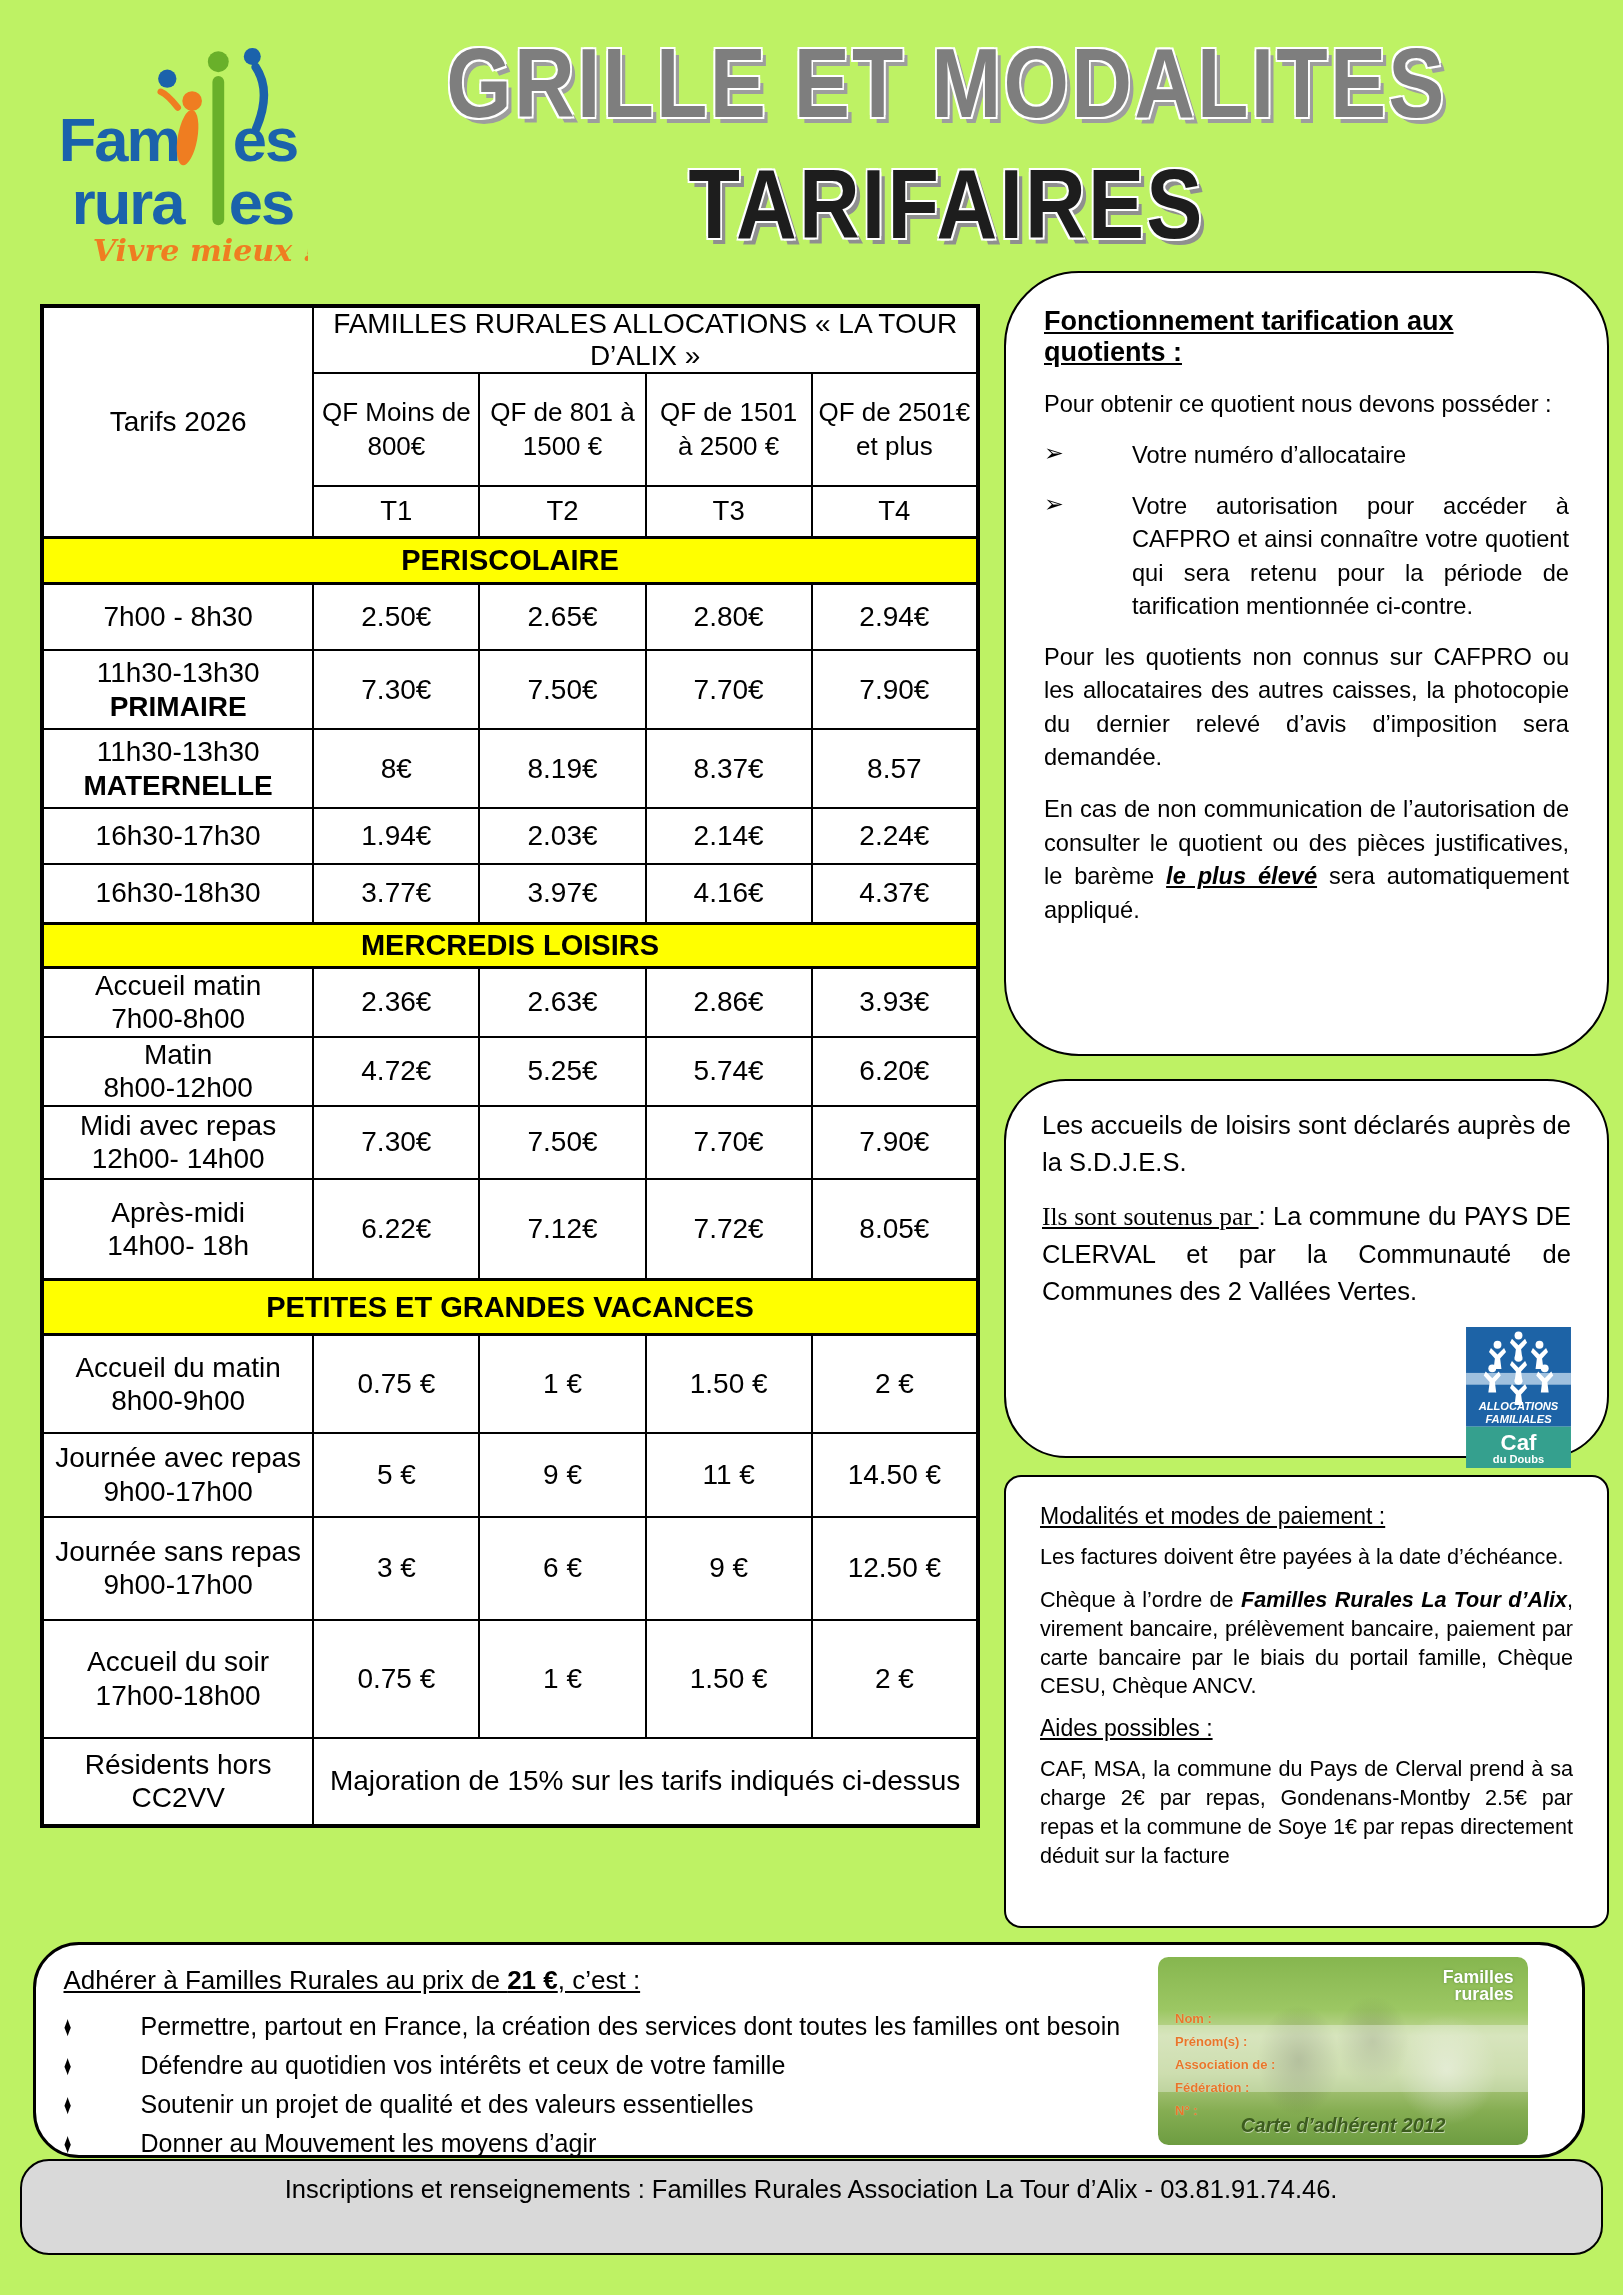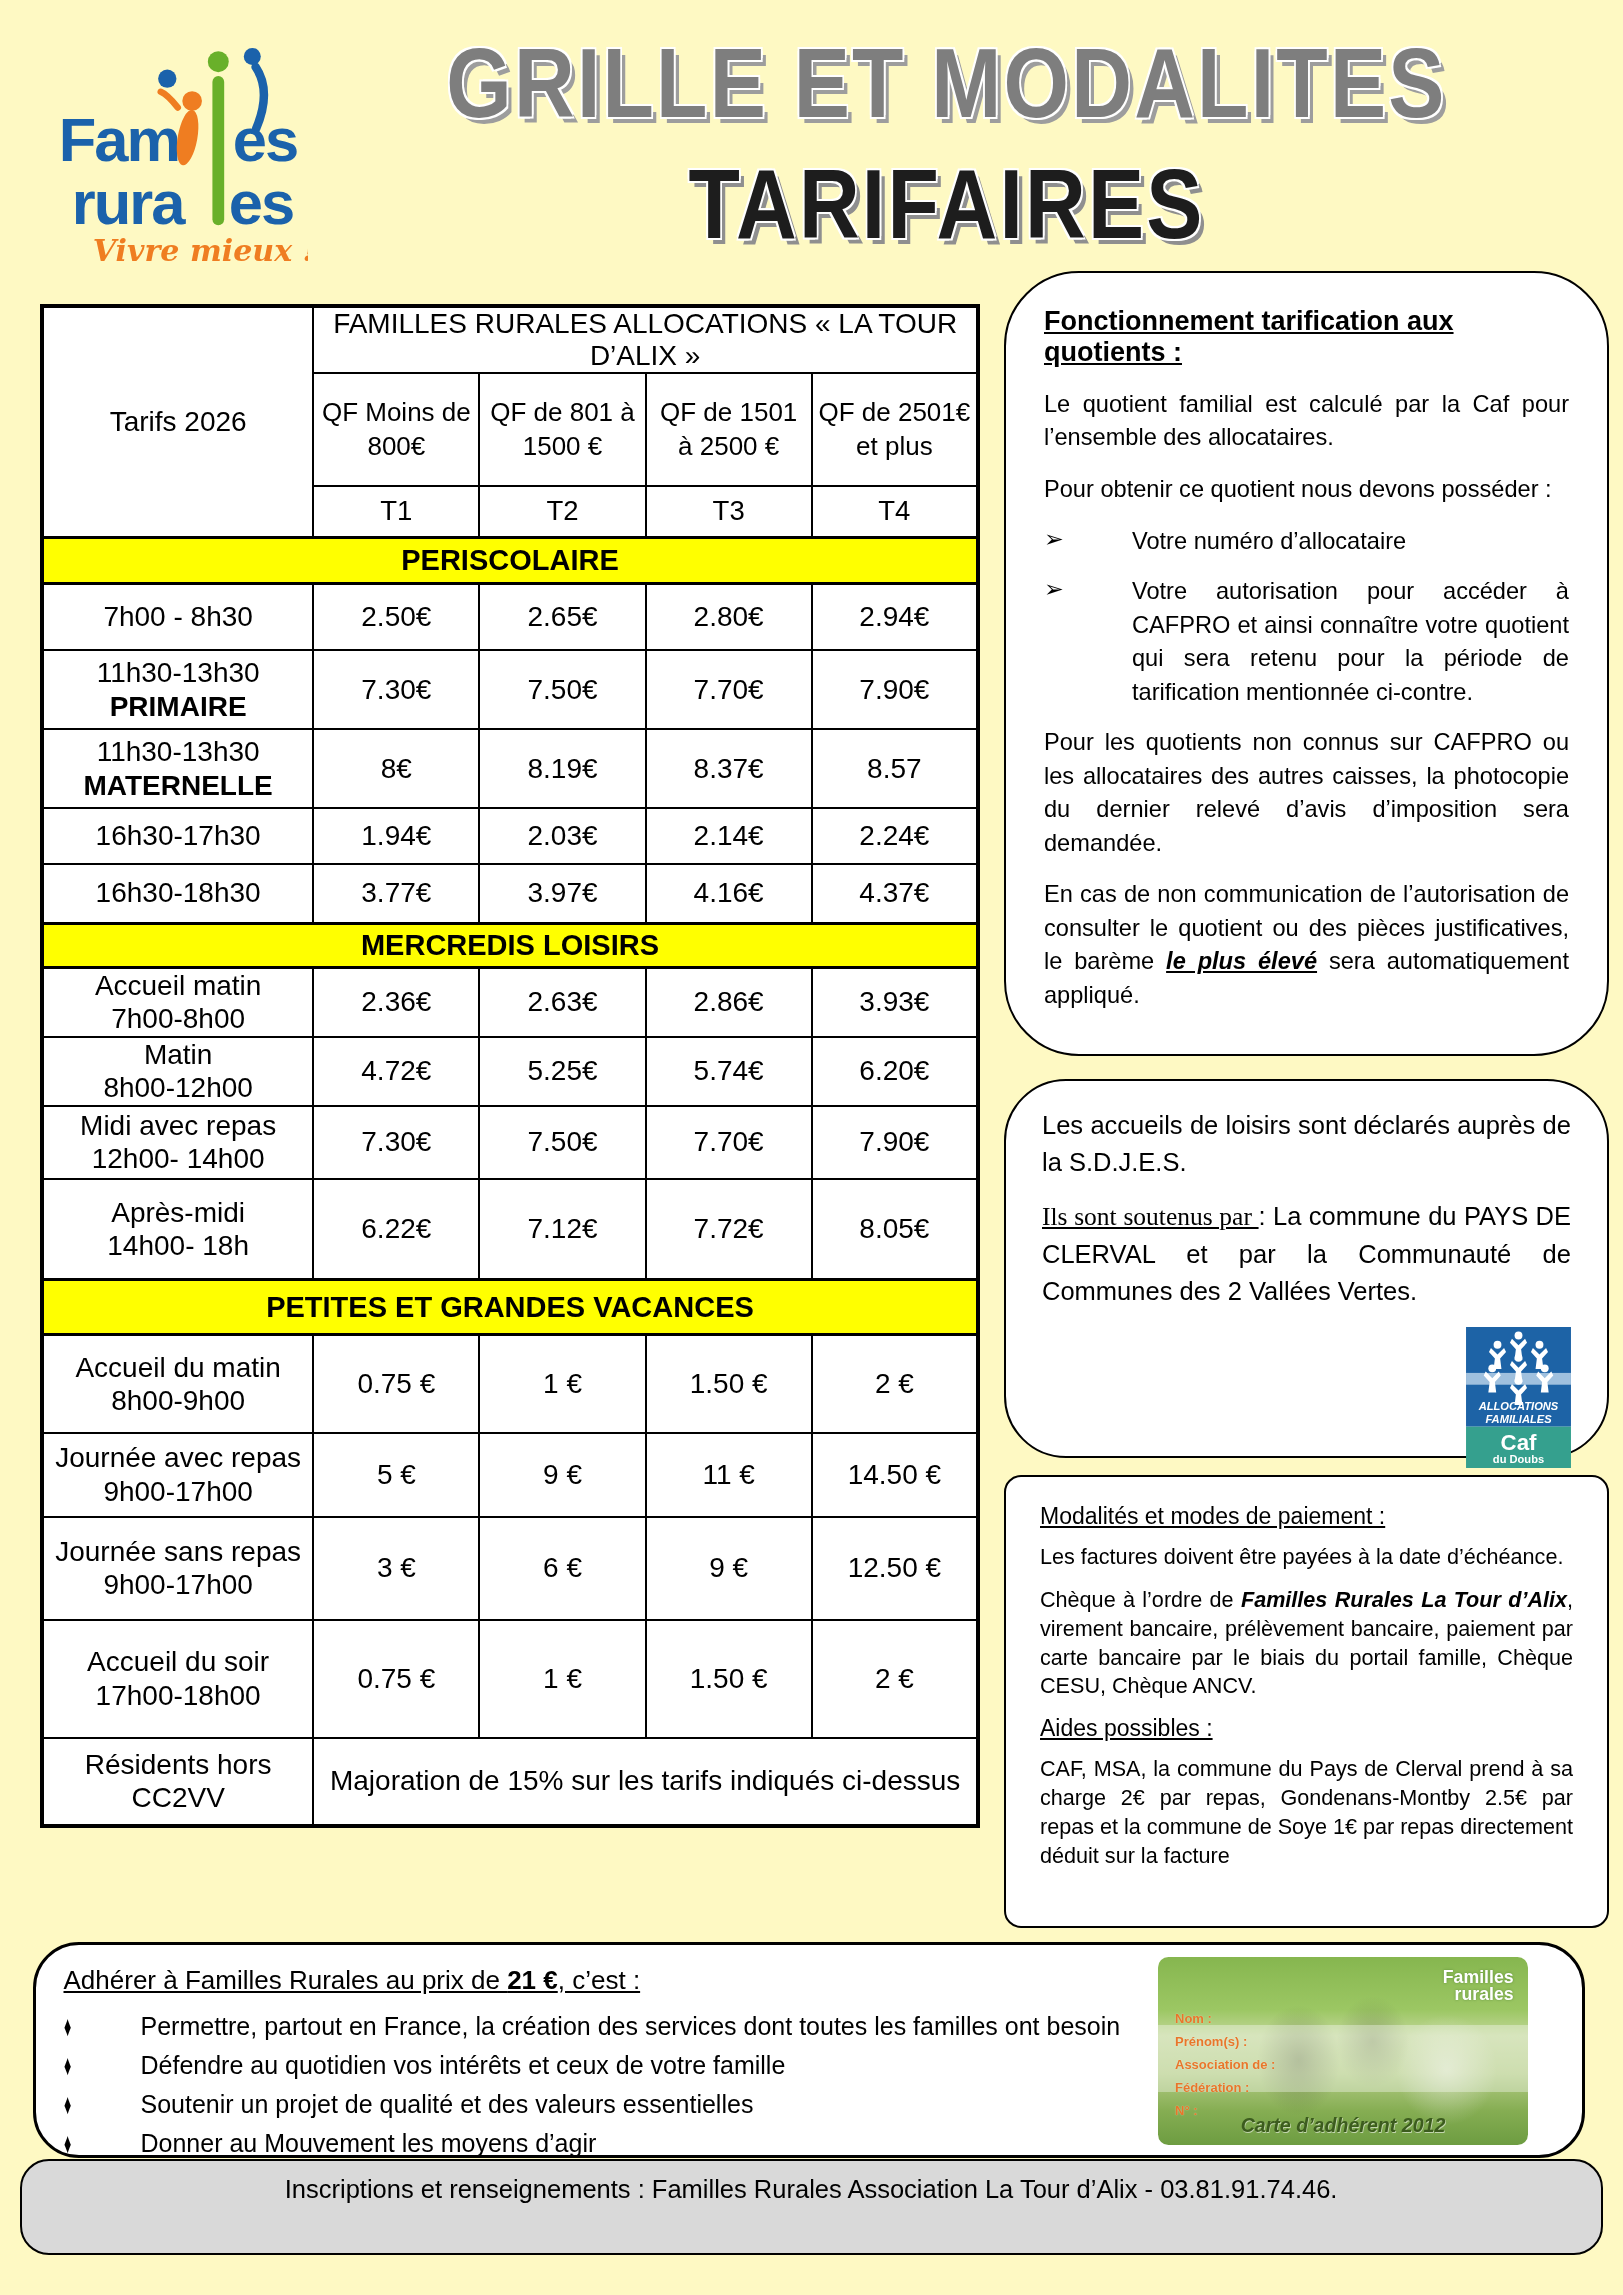--- a/index.html
+++ b/index.html
@@ -1,16 +1,16 @@
 <!DOCTYPE html>
 <html style="font-size:10.5px"><head>
 <meta charset="utf-8">
 <style>
   html,body{margin:0;padding:0;background:#fff;}
-  .page{position:relative;width:1623px;height:2295px;background:#fef9c3;
+  .page{position:relative;width:1623px;height:2295px;background:#bef264;
         font-family:"Liberation Sans",sans-serif;color:#000;overflow:hidden;}
 
   
   .fr-logo{position:absolute;left:56px;top:29px;width:252px;height:242px;}
 
   
   .title{position:absolute;left:294px;top:25px;width:1305px;text-align:center;}
   .title .t1,.title .t2{
      display:inline-block;font-weight:bold;white-space:nowrap;
      font-size:99px;line-height:1.18;letter-spacing:2.6px;
@@ -307,21 +307,20 @@
             <span class="l1">Résidents hors</span>
             <span class="l2">CC2VV</span>
           </td>
       <td class="note" colspan="4">Majoration de 15% sur les tarifs indiqués ci-dessus</td>
     </tr>
     </tbody>
   </table>
 
   <div class="infobox box1">
     <div class="hd">Fonctionnement tarification aux quotients :</div>
-    <p>Le quotient familial est calculé par la Caf pour l’ensemble des allocataires.</p>
     <p>Pour obtenir ce quotient nous devons posséder :</p>
     <div class="bullet">
       <span class="ar">➢</span>
       <span class="bt">Votre numéro d’allocataire</span>
     </div>
     <div class="bullet">
       <span class="ar">➢</span>
       <span class="bt">Votre autorisation pour accéder à CAFPRO et ainsi connaître votre quotient qui sera retenu pour la période de tarification mentionnée ci-contre.</span>
     </div>
     <p>Pour les quotients non connus sur CAFPRO ou les allocataires des autres caisses, la photocopie du dernier relevé d’avis d’imposition sera demandée.</p>

